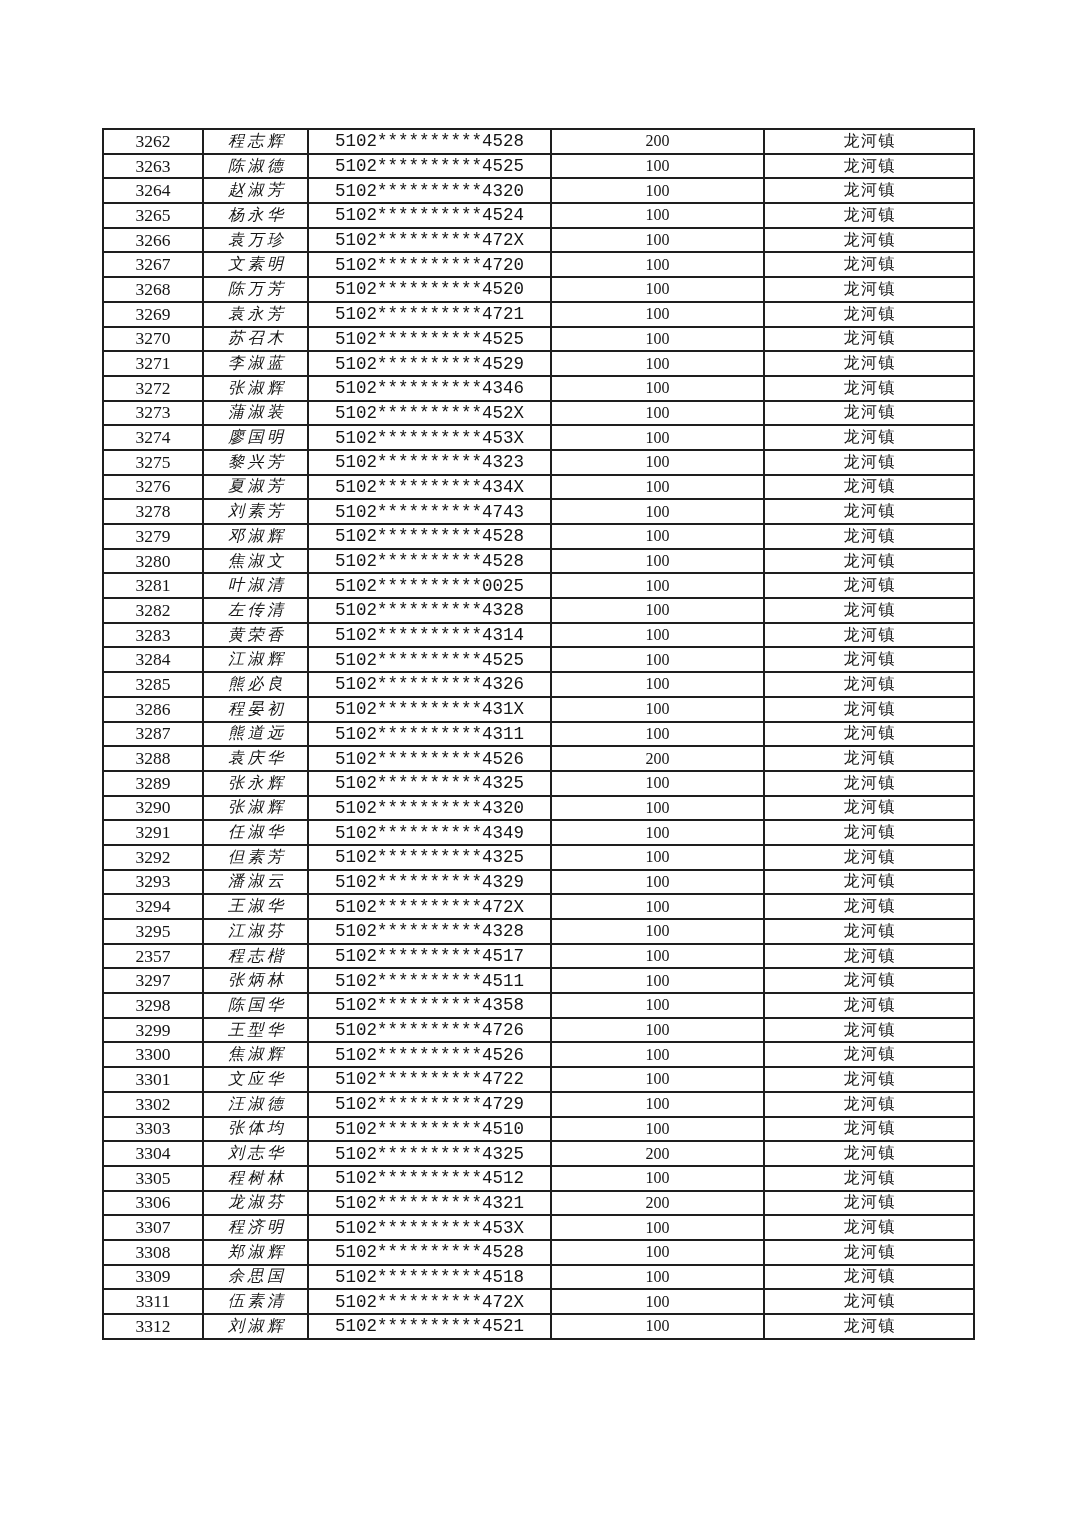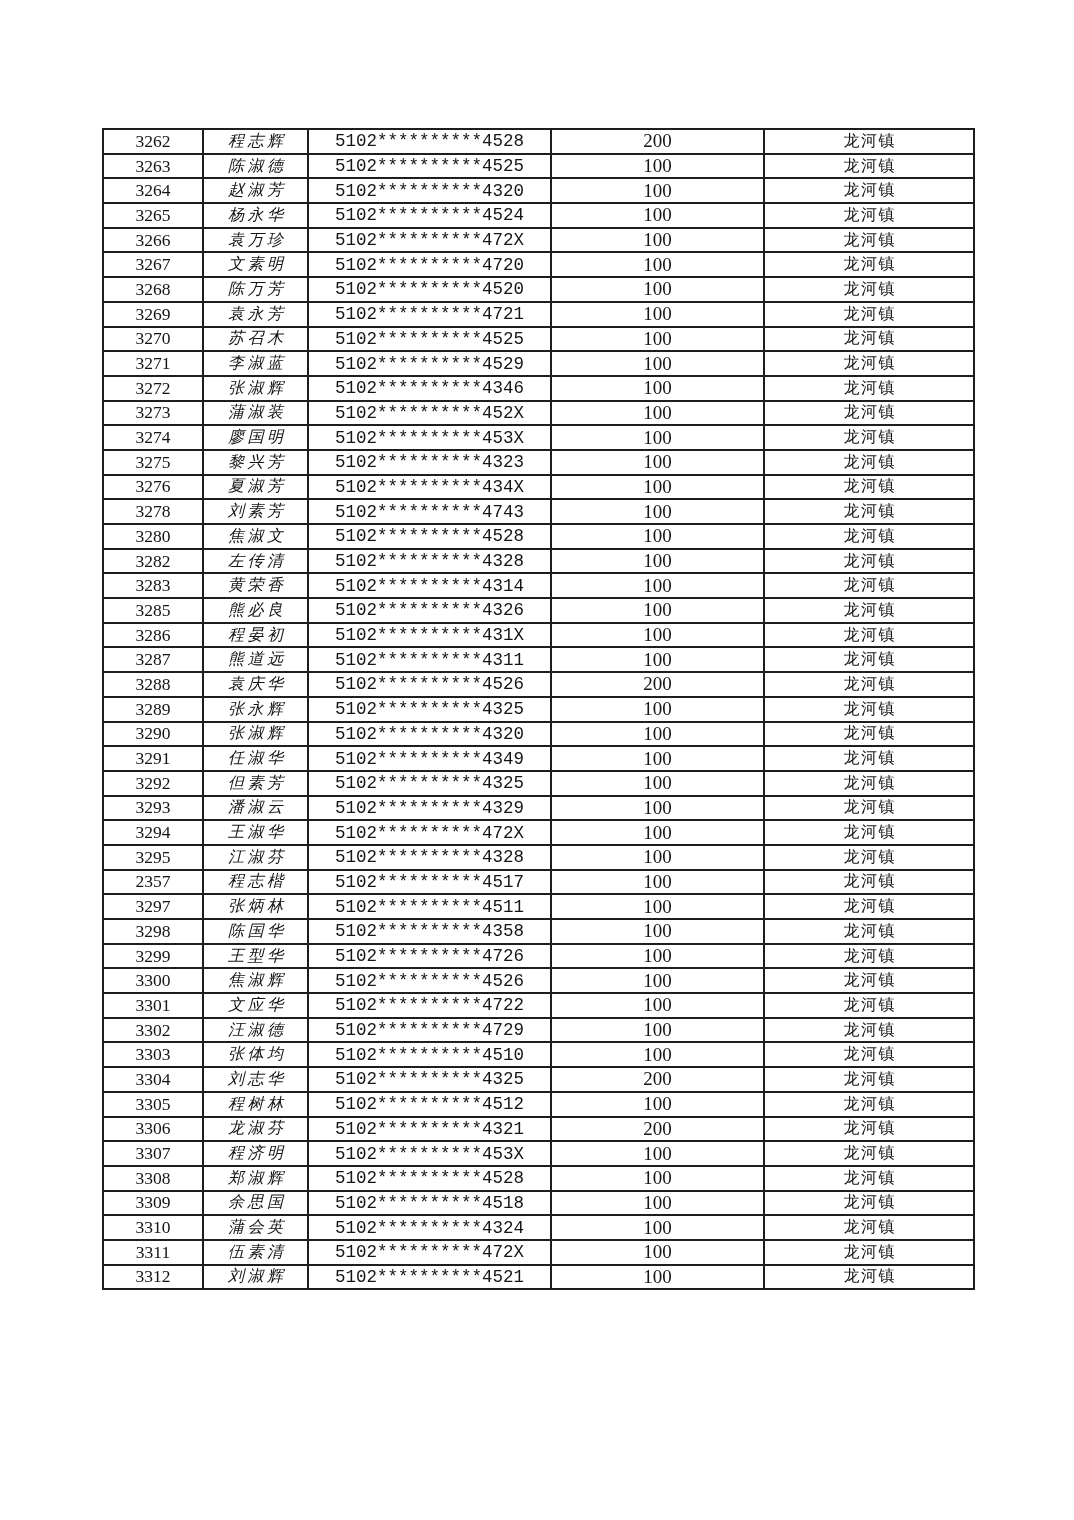--- a/index.html
+++ b/index.html
@@ -42,21 +42,21 @@
     font-size: 16px;
     letter-spacing: 0.22em;
     text-indent: 0.22em; 
     font-style: italic;
   }
   td.c-id {
     font-size: 17.5px;
     font-family: Liberation Mono, monospace;
   }
   td.c-amount {
-    font-size: 19px;
+    font-size: 16px;
   }
   td.c-town {
     font-size: 16px;
     letter-spacing: 0.10em;
     text-indent: 0.10em;
     border-radius: 11px;
   }
   .footer {
     position: absolute;
     left: 0;
@@ -188,37 +188,58 @@
     <td class="c-town">龙河镇</td>
   </tr>
         <tr>
     <td class="c-serial">3278</td>
     <td class="c-name">刘素芳</td>
     <td class="c-id">5102**********4743</td>
     <td class="c-amount">100</td>
     <td class="c-town">龙河镇</td>
   </tr>
         <tr>
+    <td class="c-serial">3279</td>
+    <td class="c-name">邓淑辉</td>
+    <td class="c-id">5102**********4528</td>
+    <td class="c-amount">100</td>
+    <td class="c-town">龙河镇</td>
+  </tr>
+        <tr>
     <td class="c-serial">3280</td>
     <td class="c-name">焦淑文</td>
     <td class="c-id">5102**********4528</td>
     <td class="c-amount">100</td>
     <td class="c-town">龙河镇</td>
   </tr>
         <tr>
+    <td class="c-serial">3281</td>
+    <td class="c-name">叶淑清</td>
+    <td class="c-id">5102**********0025</td>
+    <td class="c-amount">100</td>
+    <td class="c-town">龙河镇</td>
+  </tr>
+        <tr>
     <td class="c-serial">3282</td>
     <td class="c-name">左传清</td>
     <td class="c-id">5102**********4328</td>
     <td class="c-amount">100</td>
     <td class="c-town">龙河镇</td>
   </tr>
         <tr>
     <td class="c-serial">3283</td>
     <td class="c-name">黄荣香</td>
     <td class="c-id">5102**********4314</td>
+    <td class="c-amount">100</td>
+    <td class="c-town">龙河镇</td>
+  </tr>
+        <tr>
+    <td class="c-serial">3284</td>
+    <td class="c-name">江淑辉</td>
+    <td class="c-id">5102**********4525</td>
     <td class="c-amount">100</td>
     <td class="c-town">龙河镇</td>
   </tr>
         <tr>
     <td class="c-serial">3285</td>
     <td class="c-name">熊必良</td>
     <td class="c-id">5102**********4326</td>
     <td class="c-amount">100</td>
     <td class="c-town">龙河镇</td>
   </tr>
@@ -380,27 +401,20 @@
     <td class="c-serial">3308</td>
     <td class="c-name">郑淑辉</td>
     <td class="c-id">5102**********4528</td>
     <td class="c-amount">100</td>
     <td class="c-town">龙河镇</td>
   </tr>
         <tr>
     <td class="c-serial">3309</td>
     <td class="c-name">余思国</td>
     <td class="c-id">5102**********4518</td>
-    <td class="c-amount">100</td>
-    <td class="c-town">龙河镇</td>
-  </tr>
-        <tr>
-    <td class="c-serial">3310</td>
-    <td class="c-name">蒲会英</td>
-    <td class="c-id">5102**********4324</td>
     <td class="c-amount">100</td>
     <td class="c-town">龙河镇</td>
   </tr>
         <tr>
     <td class="c-serial">3311</td>
     <td class="c-name">伍素清</td>
     <td class="c-id">5102**********472X</td>
     <td class="c-amount">100</td>
     <td class="c-town">龙河镇</td>
   </tr>

